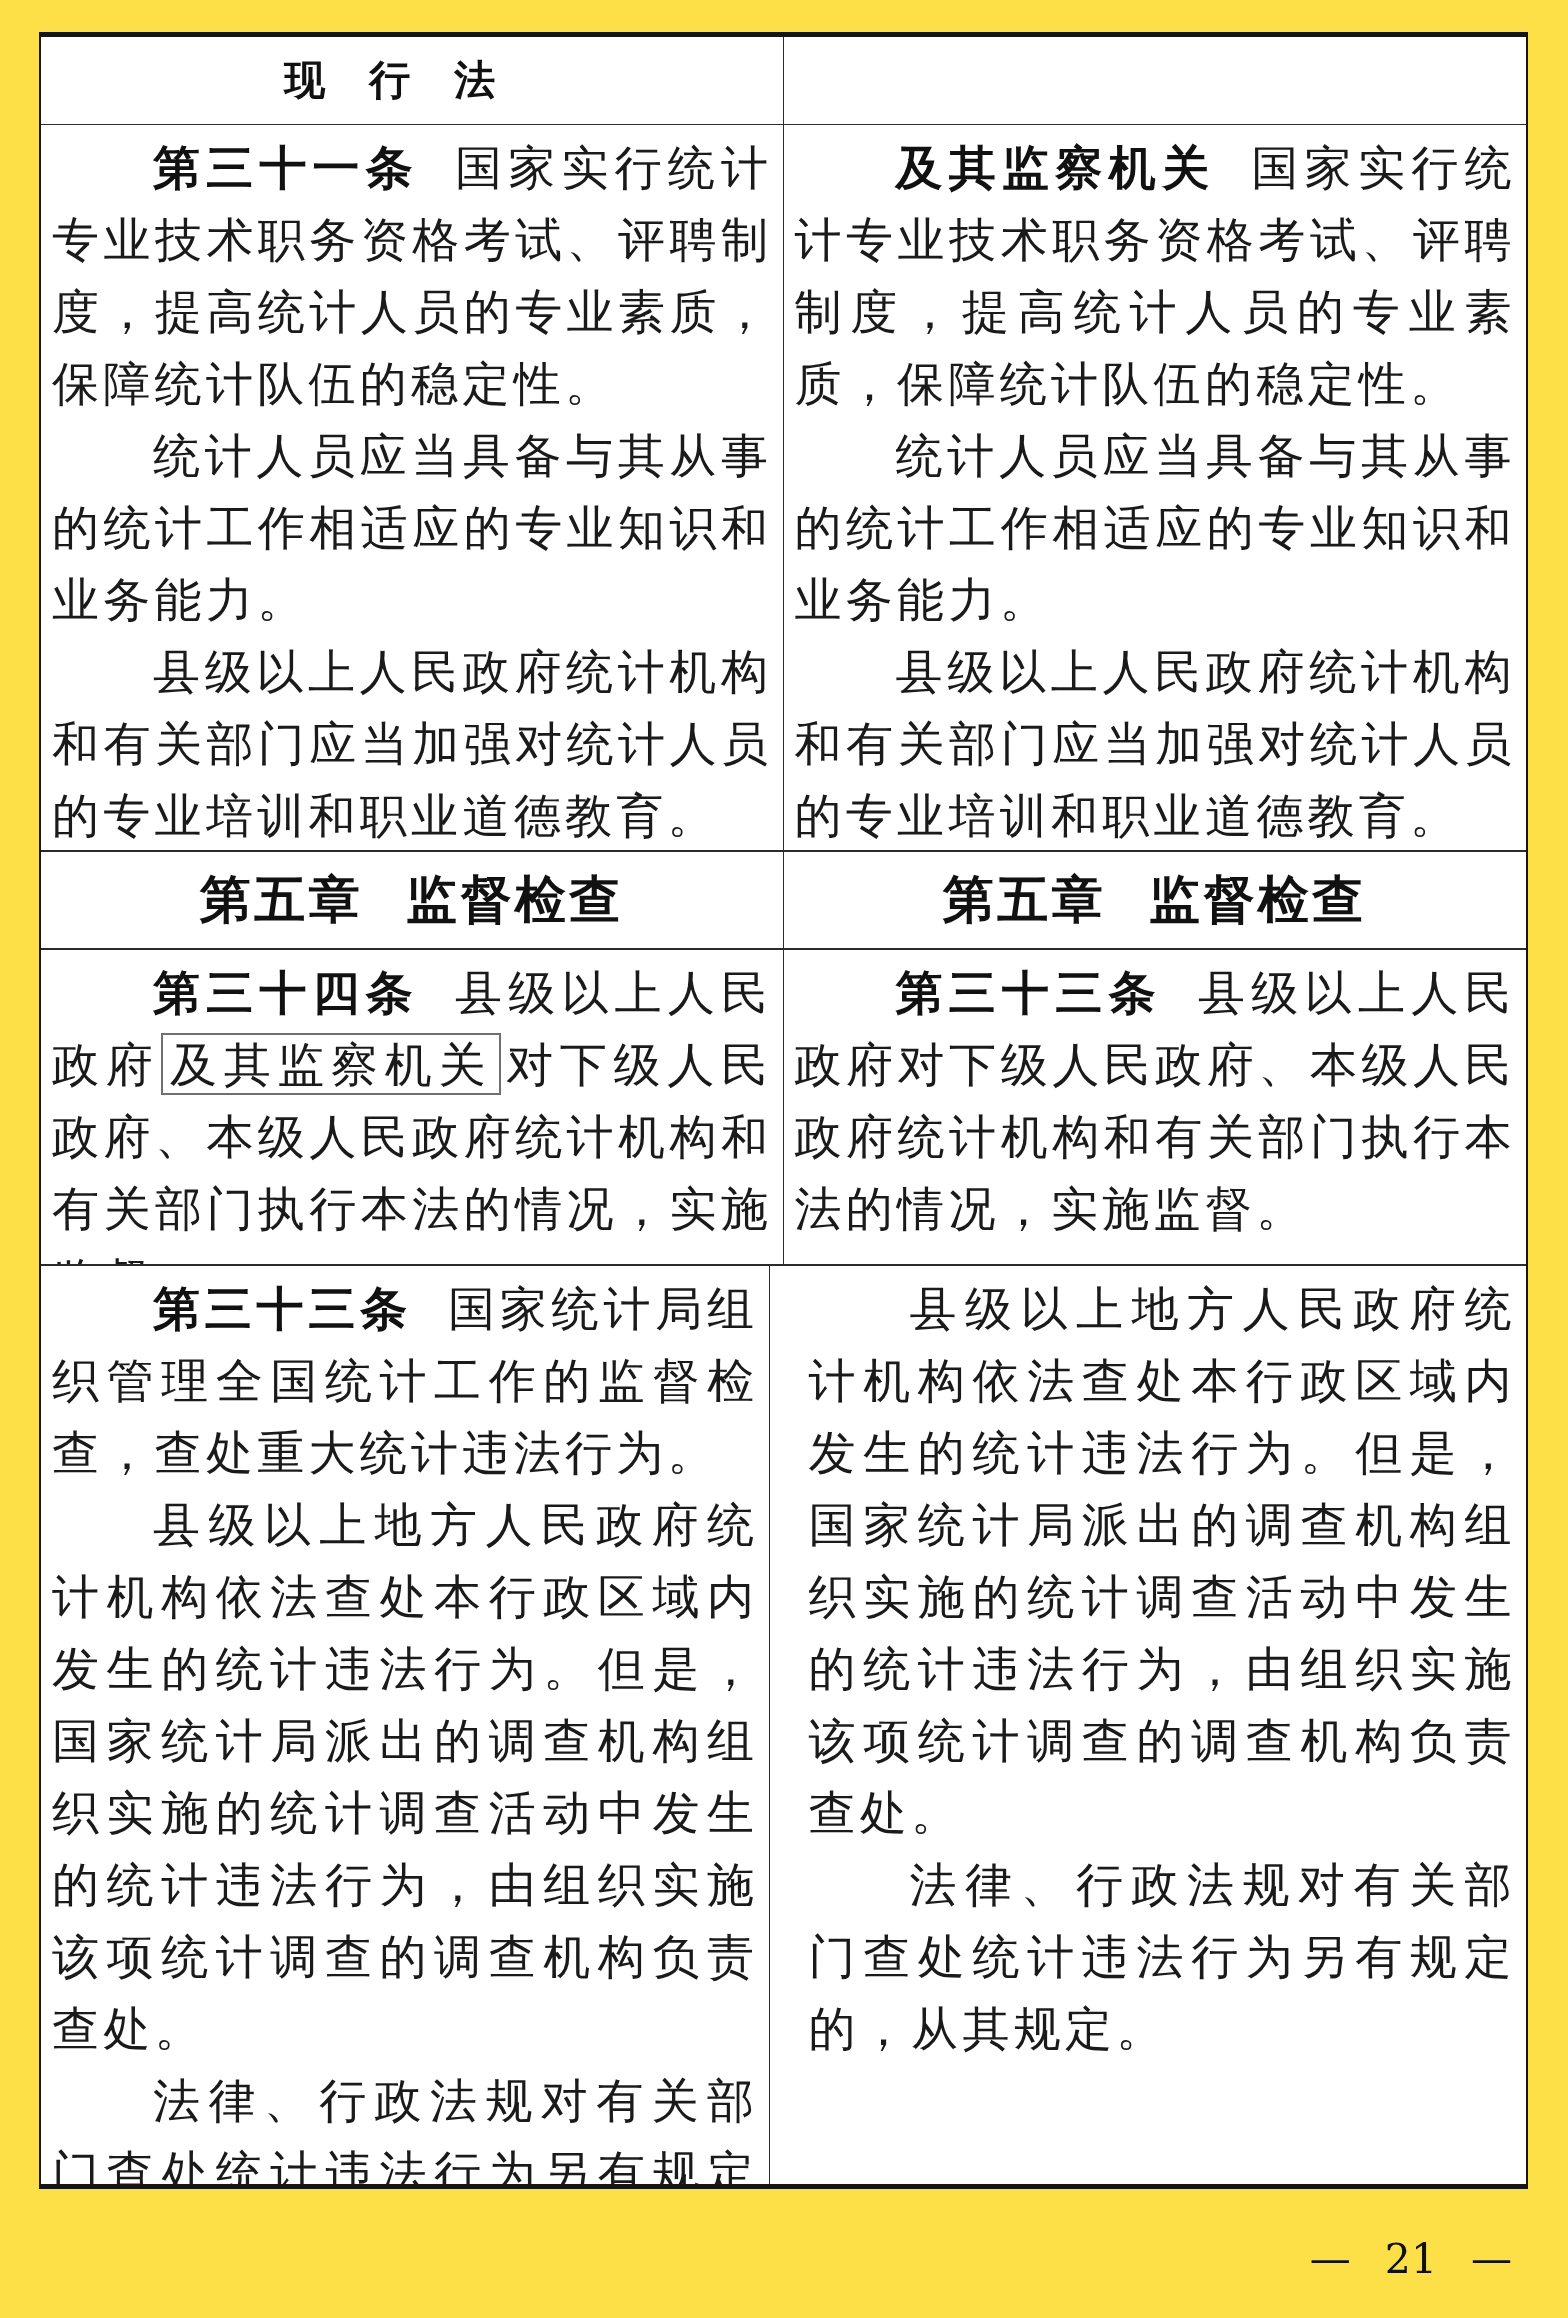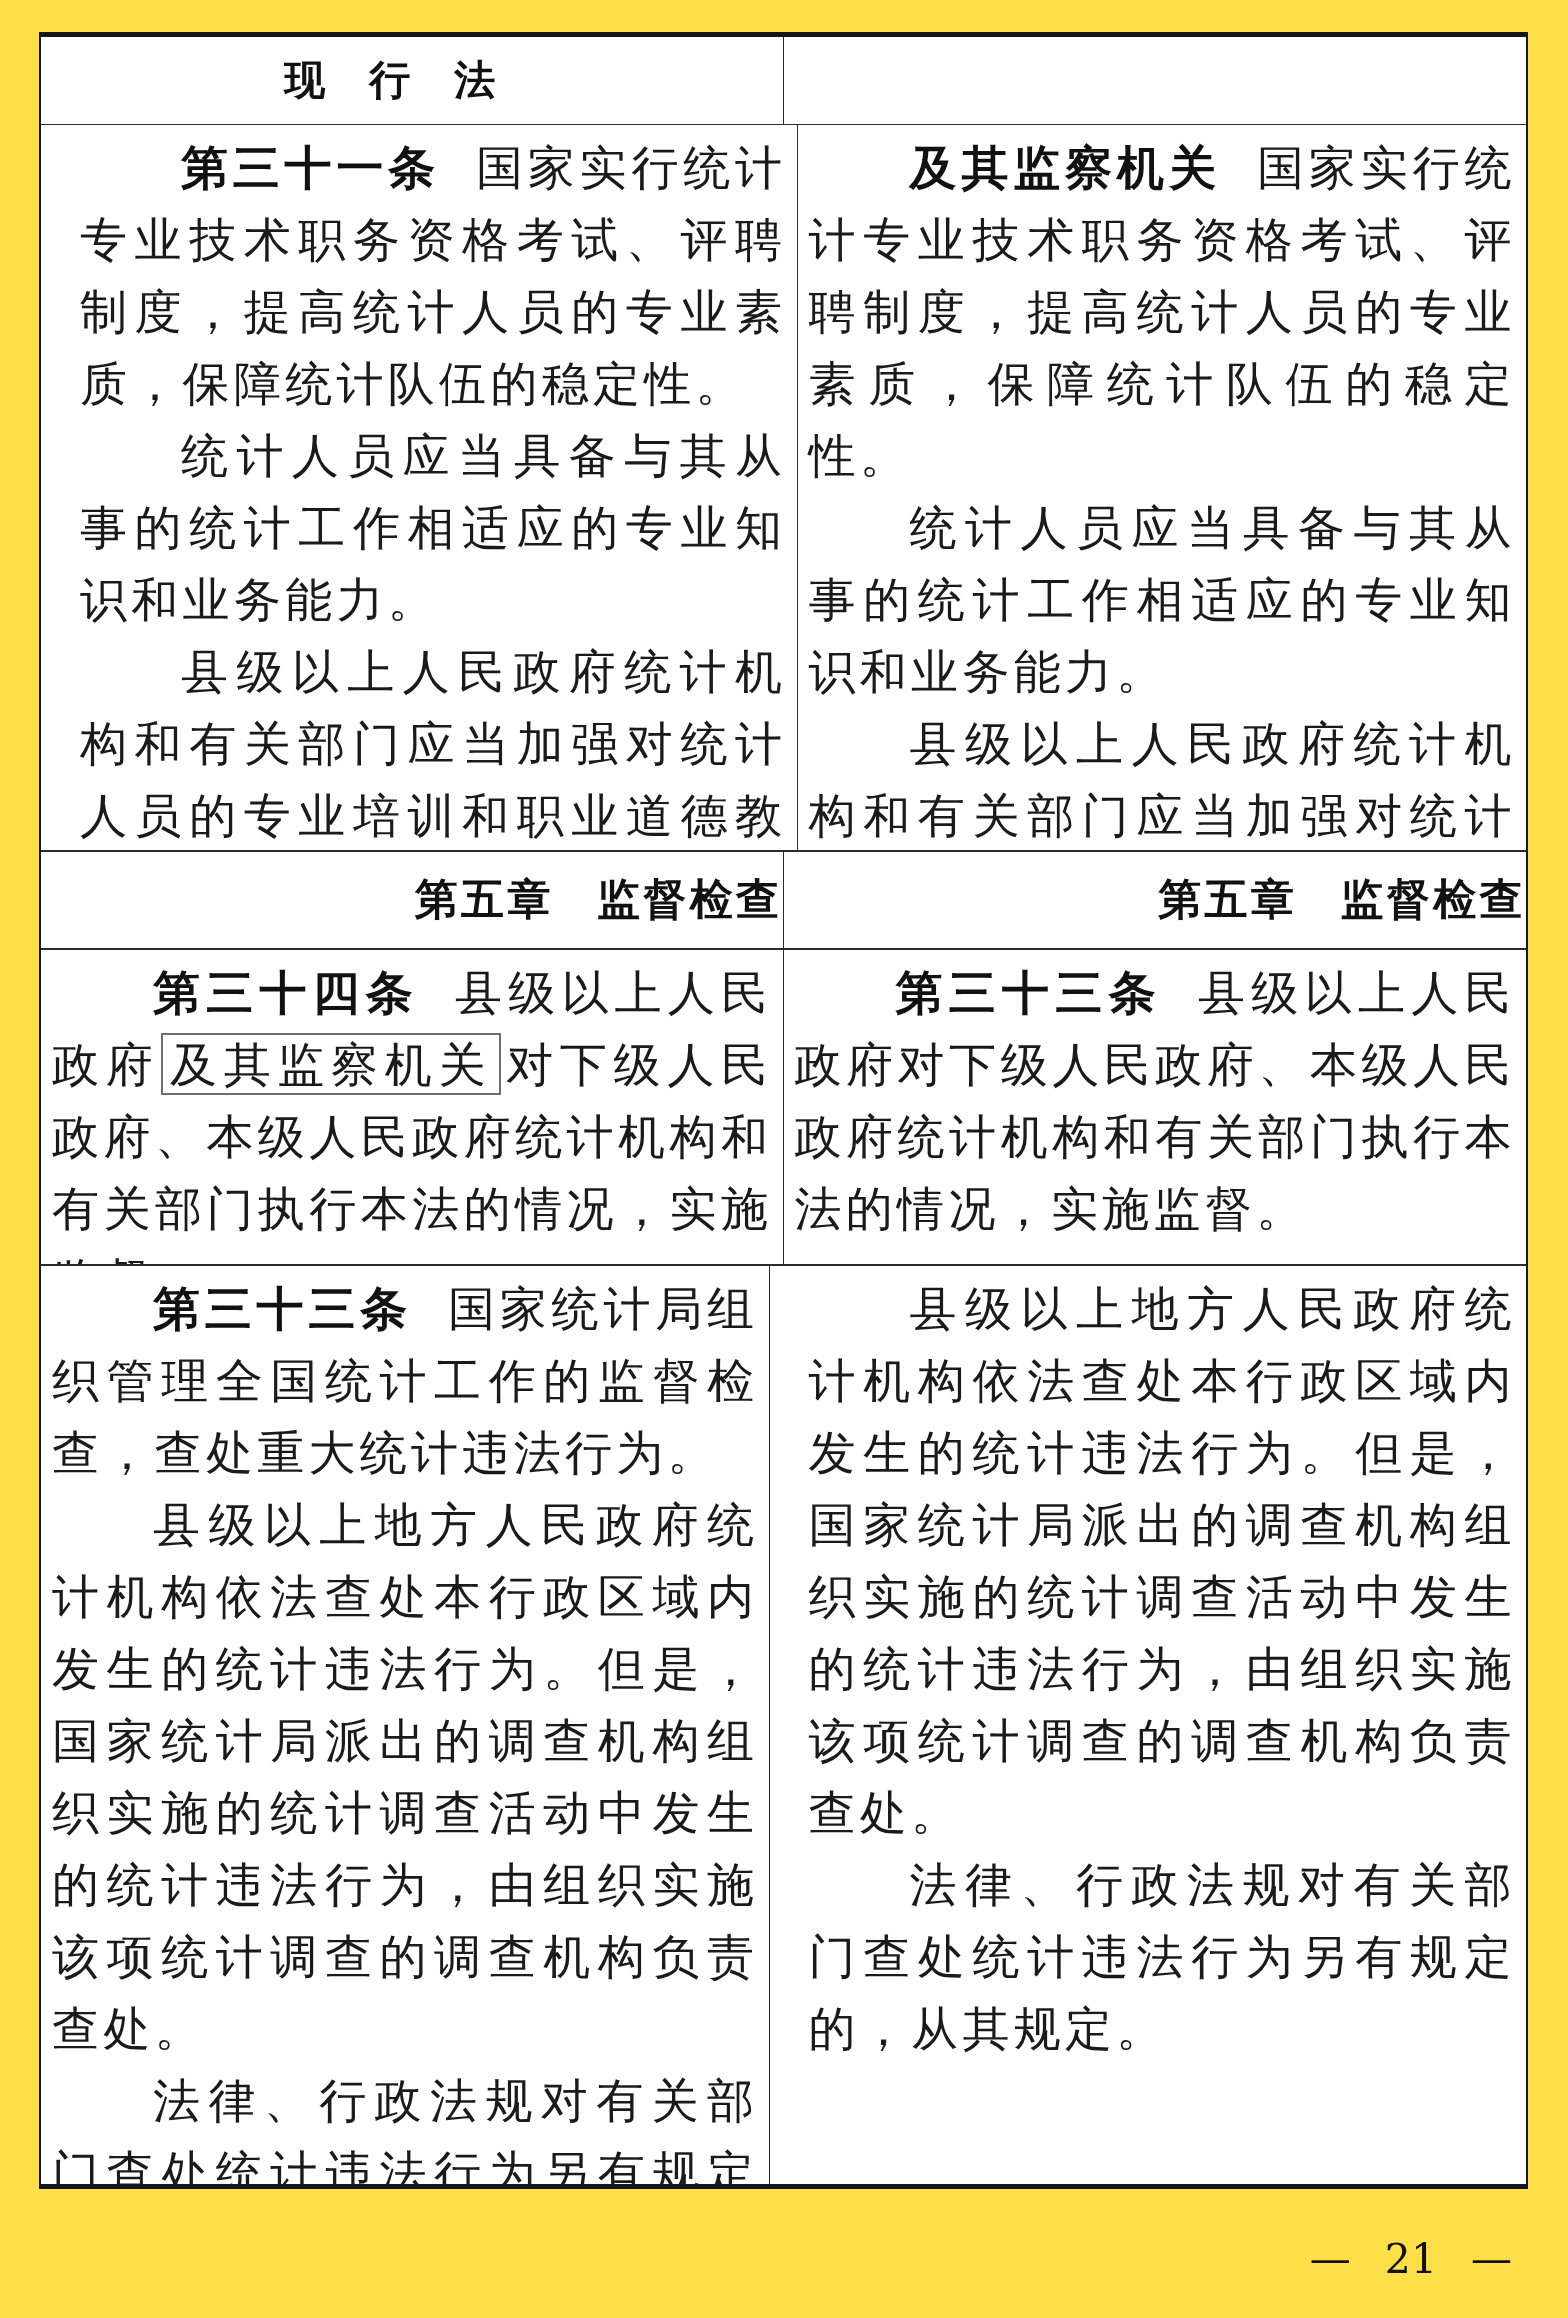--- a/index.html
+++ b/index.html
@@ -22,41 +22,41 @@
     border: 2.6px solid #161616;
     border-top-width: 5.1px;
     border-bottom-width: 5.1px;
     display: flex;
     flex-direction: column;
     background: #ffffff;
   }
   .trow { display: flex; flex: 0 0 auto; border-bottom: 2.6px solid #2b2b2b; min-height: 0; }
   .trow:last-child { border-bottom: 0; flex: 1 1 auto; gap: 28px; }
   .trow-header  { flex-basis: 87px; border-bottom-width: 1.7px; }
-  .trow-art1    { flex-basis: 725px; padding-left: 28px; }
+  .trow-art1    { flex-basis: 725px; }
   .trow-chapter { flex-basis: 96px; }
   .trow-art2    { flex-basis: 314px; }
   .tcell { width: 50%; box-sizing: border-box; overflow: hidden; }
   .tcell-left { border-right: 1.7px solid #2b2b2b; }
 
   .header-cell { display: flex; align-items: center; justify-content: center; }
   .header-text {
     font-family: "DejaVu Sans", "Liberation Sans", sans-serif;
     font-weight: bold;
     font-size: 41px;
     letter-spacing: 44px;
     white-space: nowrap;
     color: #111111;
   }
 
   .chapter-cell {
-    display: flex; align-items: center; justify-content: flex-end;
+    display: flex; align-items: center; justify-content: center;
     font-family: "DejaVu Sans", "Liberation Sans", sans-serif;
     font-weight: bold;
-    font-size: 43px;
+    font-size: 51px;
     color: #111111;
     white-space: nowrap;
   }
   .chap-num { margin-right: 43px; letter-spacing: 3.4px; }
   .chap-title { letter-spacing: 3.4px; }
 
   .content-cell {
     padding: 6.8px 10.2px 0 11px;
     font-size: 47px;
     line-height: 72px;

